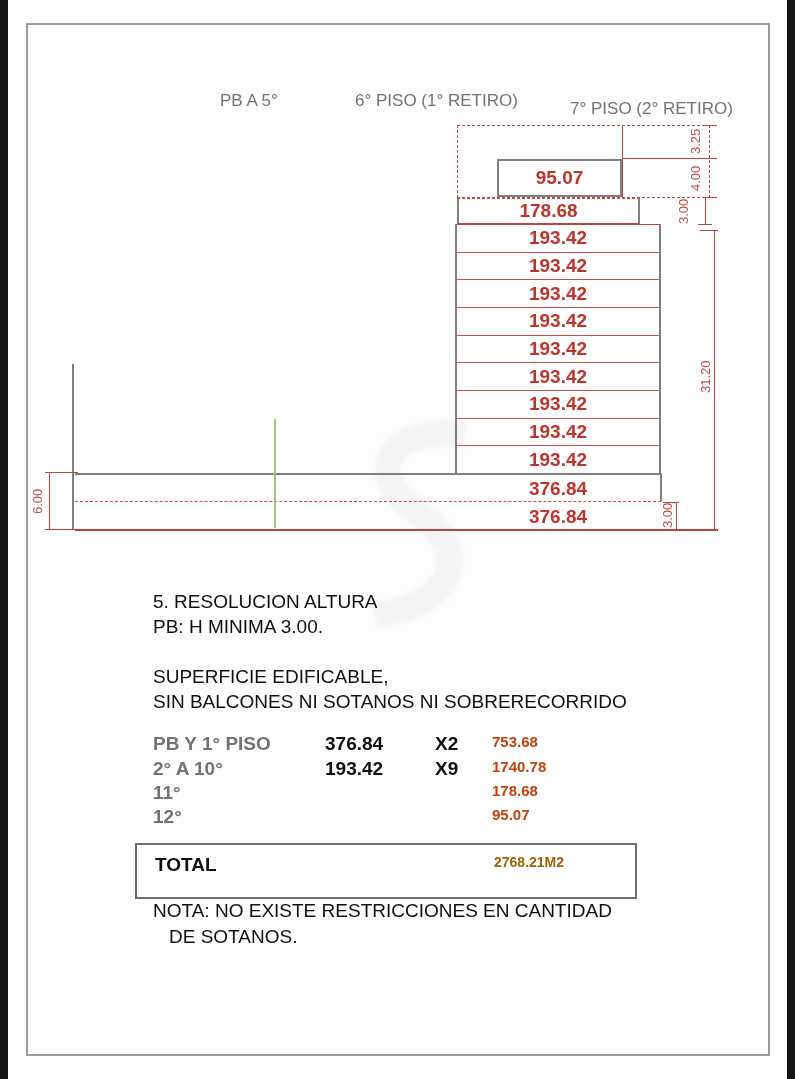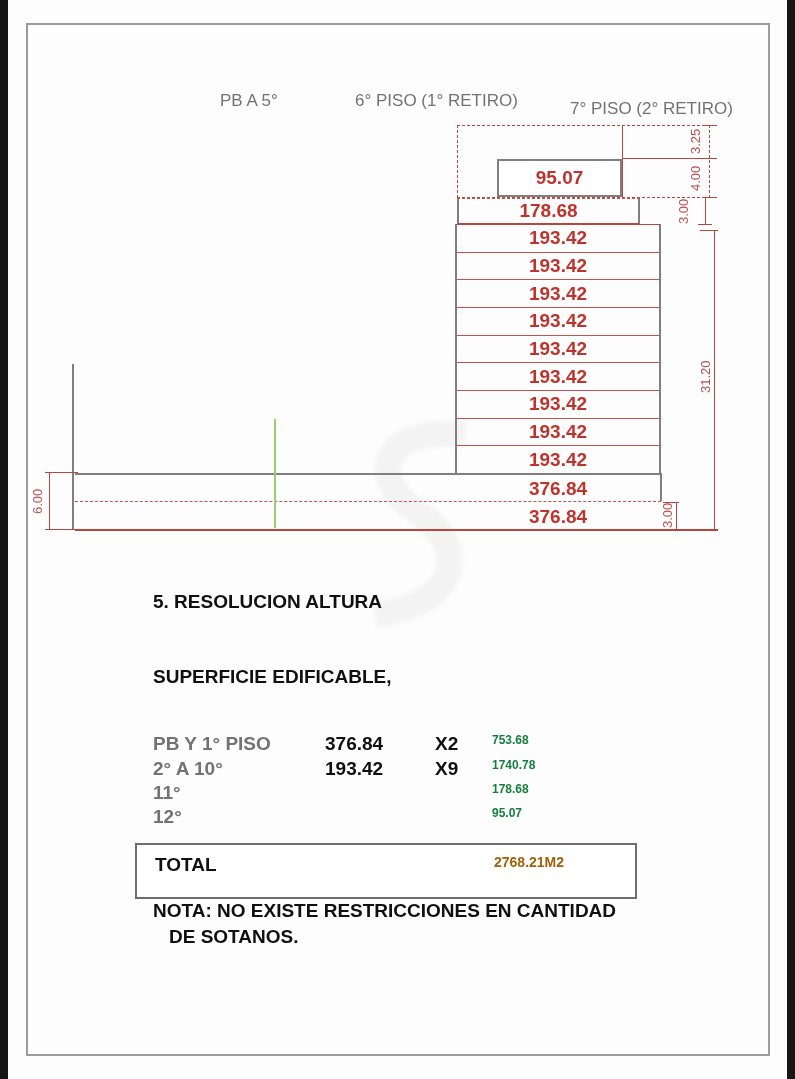--- a/index.html
+++ b/index.html
@@ -42,26 +42,26 @@
     border-left:2px solid #7f7f7f; border-right:2px solid #7f7f7f; border-top:1px solid #b9453f;
     display:flex; flex-direction:column; }
   .tower-row { flex:1; display:flex; align-items:center; justify-content:center;
     border-bottom:1px solid #c4534d; }
   .tower-row:last-child { border-bottom:none; }
   .podium-label { position:absolute; left:455px; width:206px; text-align:center; }
 
   .watermark { position:absolute; opacity:0.055; filter:blur(2px); }
 
   
-  .blk { position:absolute; left:153px; color:#101010; font-weight:bold; font-size:19px; white-space:nowrap; }
+  .blk { position:absolute; left:153px; color:#101010; font-weight:normal; font-size:19px; white-space:nowrap; }
   .tbl-row { position:absolute; left:0; width:795px; height:24px; }
   .tbl-c1 { position:absolute; left:153px; font-weight:bold; font-size:19px; color:#737373; }
   .tbl-c2 { position:absolute; left:325px; font-weight:bold; font-size:19px; color:#101010; }
   .tbl-c3 { position:absolute; left:435px; font-weight:bold; font-size:19px; color:#101010; }
-  .tbl-c4 { position:absolute; left:492px; font-weight:bold; font-size:12px; color:#15803d; }
+  .tbl-c4 { position:absolute; left:492px; font-weight:bold; font-size:15px; color:#c2410c; }
   .total-box { position:absolute; left:135px; top:843px; width:502px; height:56px;
     border:2px solid #6e6e6e; background:#fff; }
   .total-label { position:absolute; left:18px; top:9px; font-weight:bold; font-size:19px; color:#101010; }
   .total-value { position:absolute; left:357px; top:9px; font-weight:bold; font-size:14px; color:#a16207; }
 </style>
 </head>
 <body>
 
 <div id="screen">
 
@@ -151,21 +151,23 @@
 
   <div class="hline redh" style="left:700px; top:230px; width:18px;"></div>
   <div class="vline redv" style="left:714px; top:230px; height:299px;"></div>
   <div class="dim-text" style="left:698px; top:353px; height:48px;">31.20</div>
 
   <div class="vline redv" style="left:676px; top:502px; height:27px;"></div>
   <div class="hline redh" style="left:663px; top:502px; width:16px;"></div>
   <div class="dim-text" style="left:660px; top:502px; height:27px;">3.00</div>
 
   <div class="blk" style="top:591px;">5. RESOLUCION ALTURA</div>
+  <div class="blk" style="top:616px;">PB: H MINIMA 3.00.</div>
   <div class="blk" style="top:666px;">SUPERFICIE EDIFICABLE,</div>
+  <div class="blk" style="top:691px;">SIN BALCONES NI SOTANOS NI SOBRERECORRIDO</div>
 
   <div class="tbl-row" style="top:733px;">
     <span class="tbl-c1">PB Y 1° PISO</span>
     <span class="tbl-c2">376.84</span>
     <span class="tbl-c3">X2</span>
     <span class="tbl-c4">753.68</span>
   </div>
   <div class="tbl-row" style="top:758px;">
     <span class="tbl-c1">2° A 10°</span>
     <span class="tbl-c2">193.42</span>

